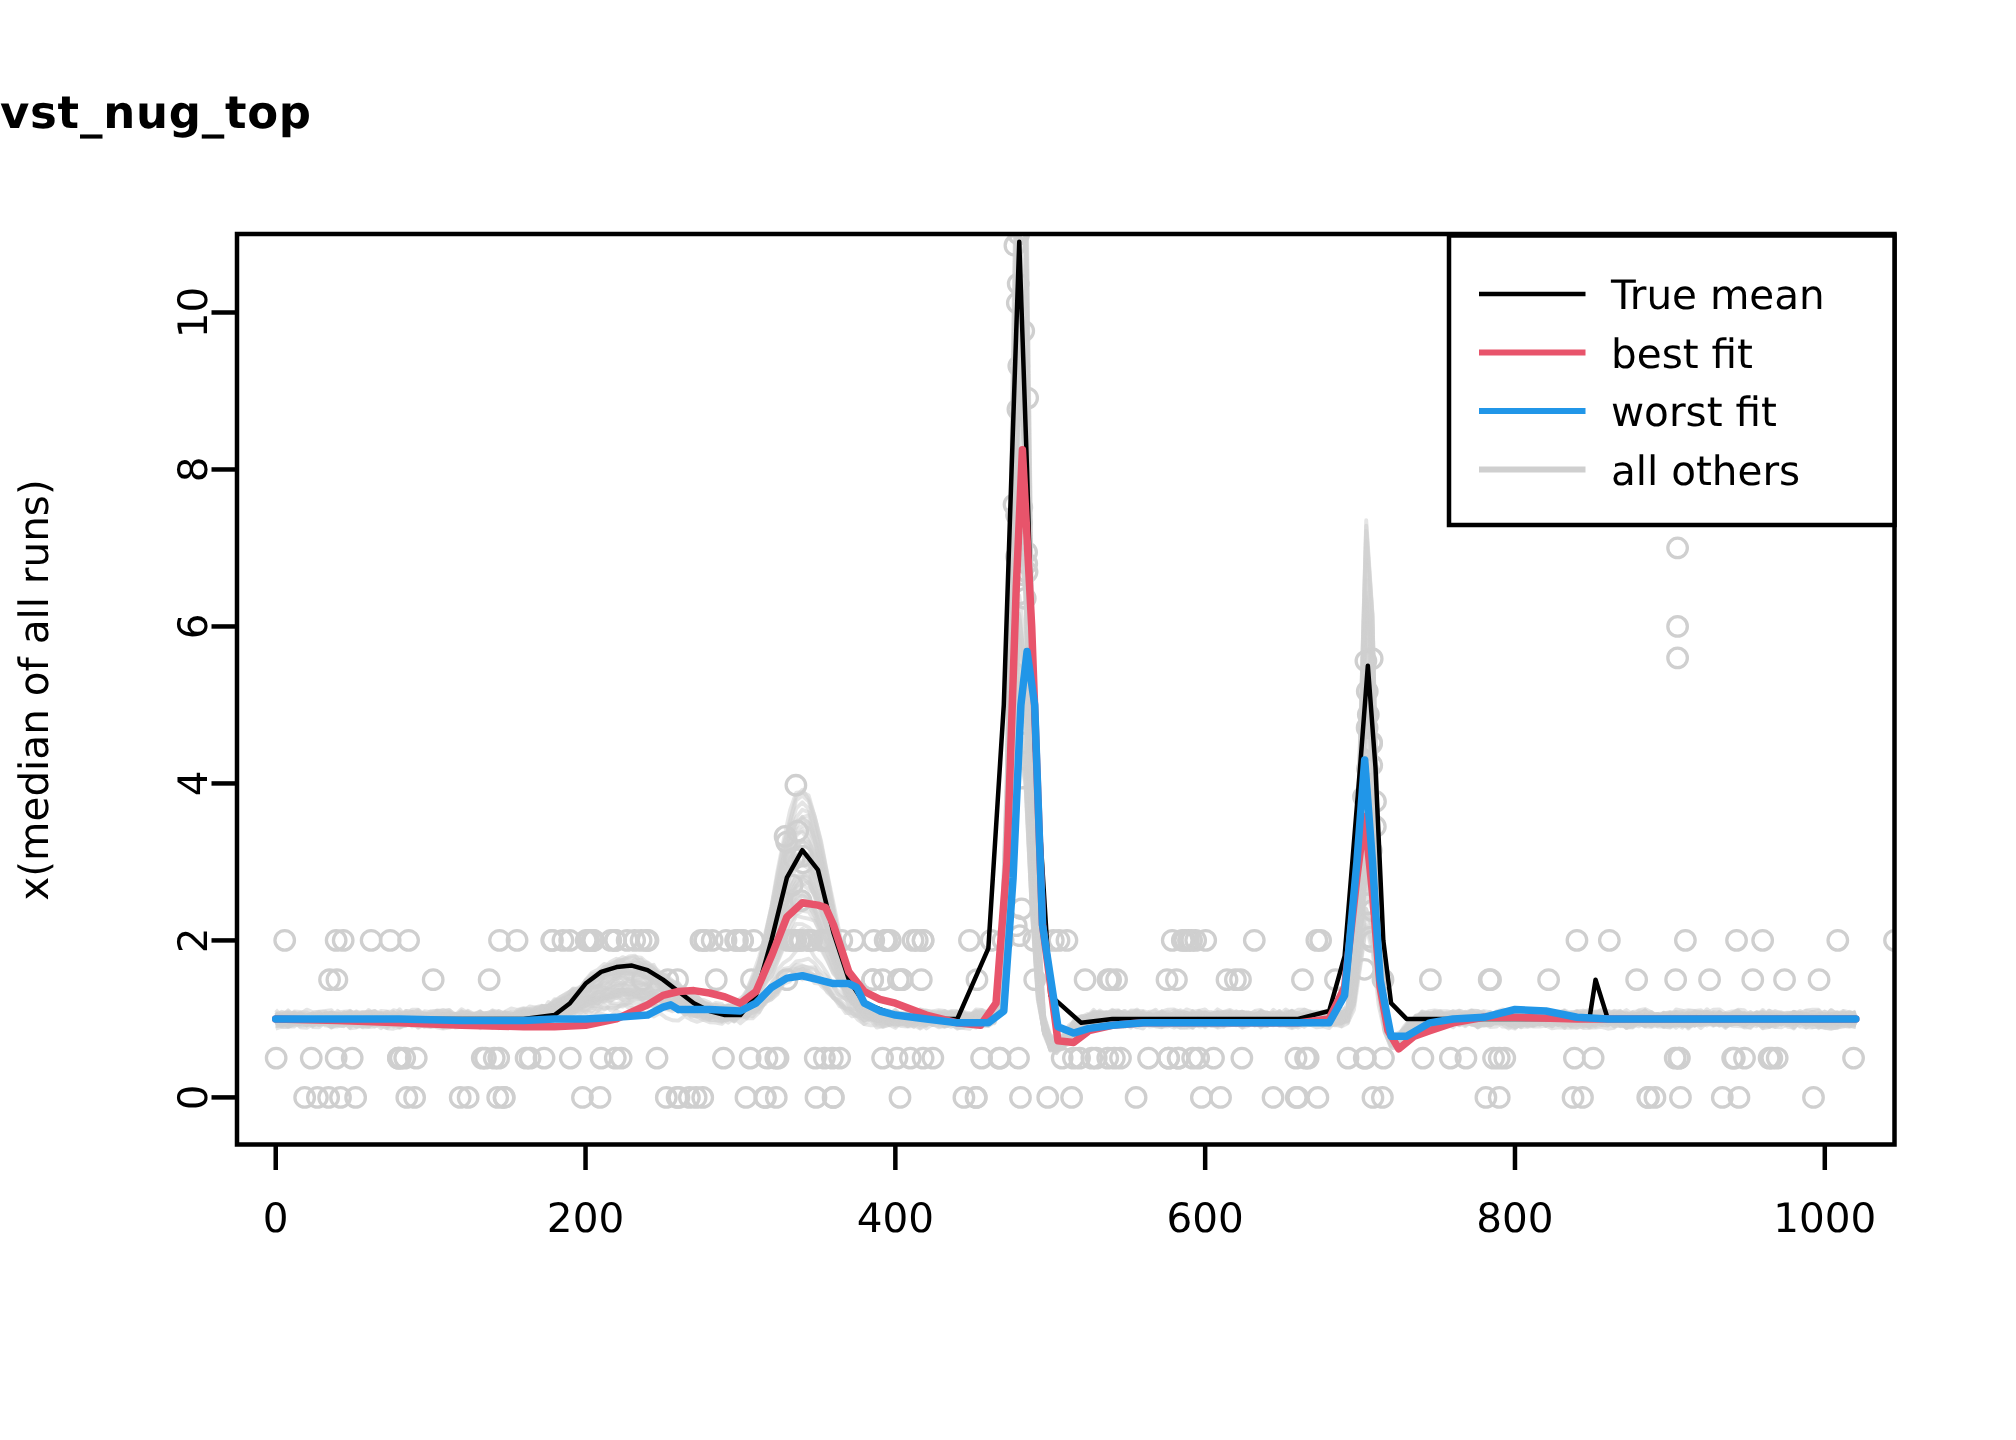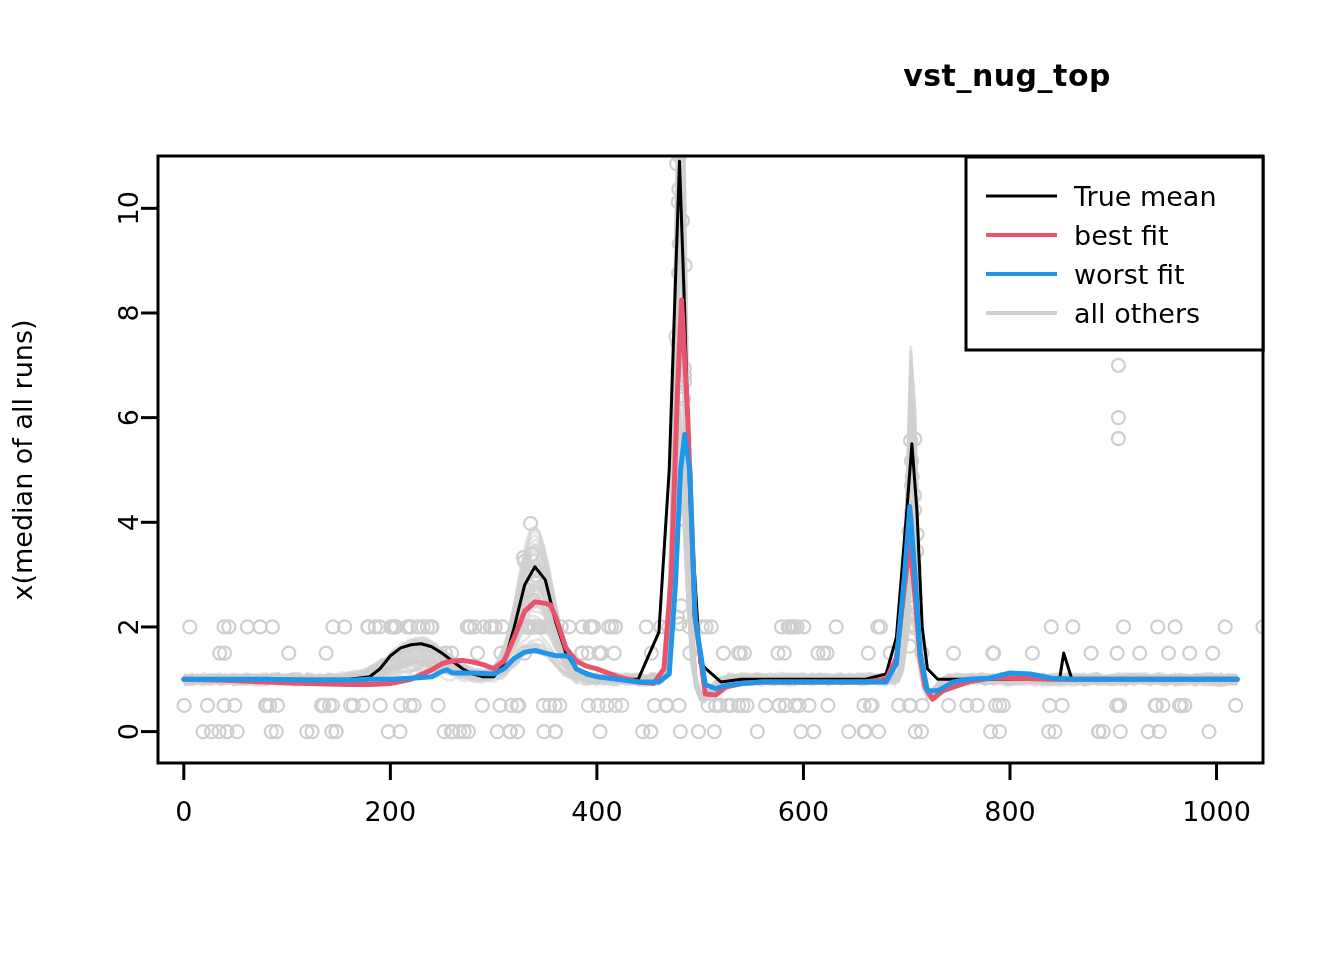--- a/index.html
+++ b/index.html
@@ -1,19 +1,19 @@
 <!DOCTYPE html>
 <html><head>
 <meta charset="utf-8">
 <style>
   html,body{margin:0;padding:0;background:#ffffff;}
   body{width:1344px;height:960px;font-family:"DejaVu Sans",sans-serif;overflow:hidden;}
   #stage{position:relative;width:1344px;height:960px;background:#ffffff;}
   #chart-title{
-    position:absolute;left:16px;top:58px;width:1095px;text-align:right;
+    position:absolute;left:0;top:58px;width:1095px;text-align:left;
     font-family:"DejaVu Sans",sans-serif;font-weight:bold;font-size:30px;color:#000;
     letter-spacing:0.5px;
   }
   #plot-svg{position:absolute;left:0;top:0;}
   .axis-tick-label{font-family:"DejaVu Sans",sans-serif;font-size:27px;fill:#000;}
   .axis-title{font-family:"DejaVu Sans",sans-serif;font-size:27px;fill:#000;}
   .legend-label{font-family:"DejaVu Sans",sans-serif;font-size:27px;fill:#000;}
 </style>
 </head>
 <body>

